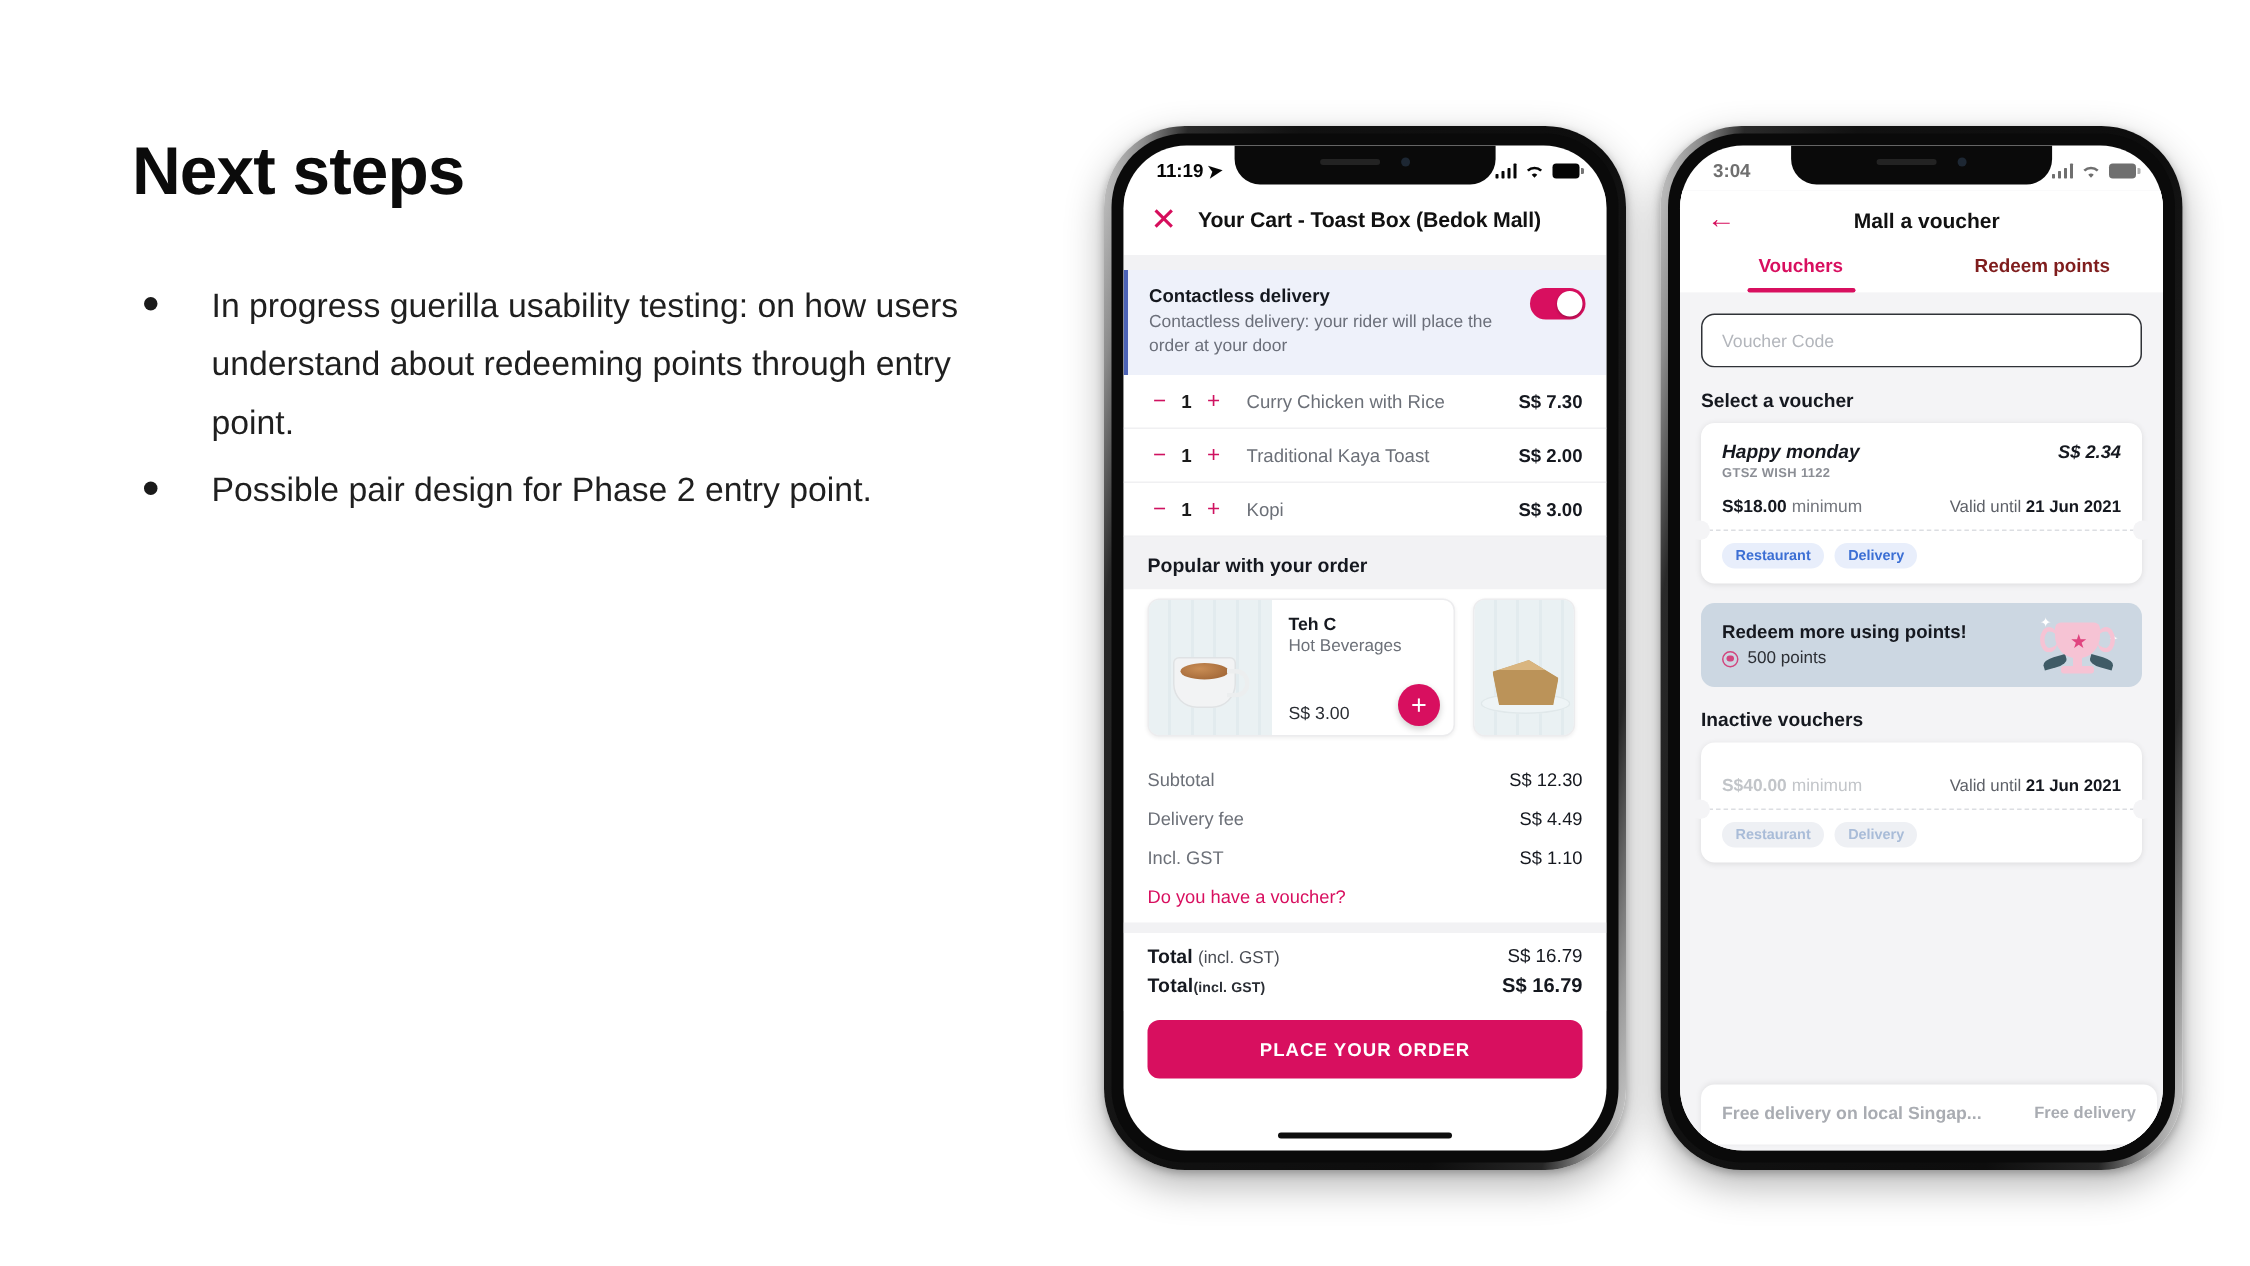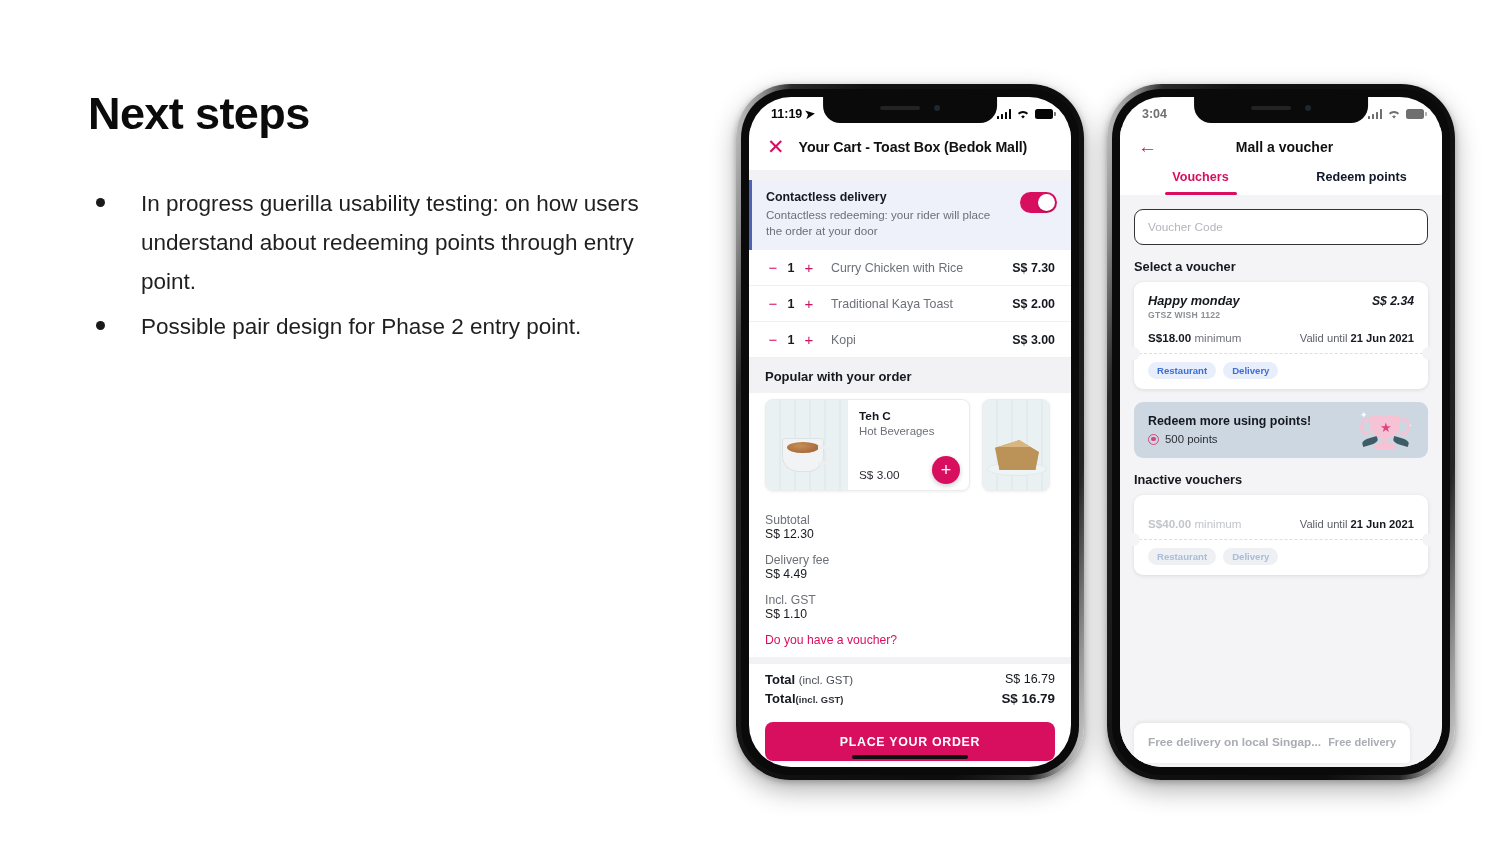--- a/index.html
+++ b/index.html
@@ -157,21 +157,21 @@
   .prod-price { position: absolute; left: 11px; bottom: 8px; font-size: 11.8px; color: #2a2d33; }
   .add-fab {
     position: absolute; right: 9px; bottom: 6px; width: 28px; height: 28px;
     border-radius: 50%; background: #d80f5f; color: #fff;
     display: flex; align-items: center; justify-content: center;
     font-size: 18px; line-height: 1; font-weight: 400;
     box-shadow: 0 2px 5px rgba(0,0,0,.2);
   }
 
   .totals { background: #fff; padding: 6px 16px 0; }
-  .tot-row { display: flex; justify-content: space-between; padding: 6px 0; font-size: 12.2px; flex-direction: column; }
+  .tot-row { display: flex; justify-content: space-between; padding: 6px 0; font-size: 12.2px; }
   .tot-label { color: #6c7078; }
   .tot-val { color: #15181f; font-weight: 400; }
   .voucher-link { color: #d80f5f; font-size: 12.2px; padding: 6px 0 10px; }
   .tot-div { height: 7px; background: #f2f2f4; margin: 0 -16px; }
   .grand { display: flex; justify-content: space-between; align-items: flex-start; padding: 8px 0 2px; }
   .grand-label { font-size: 13px; font-weight: 700; color: #15181f; }
   .grand-label span { font-weight: 400; font-size: 11.4px; color: #4a4d54; }
   .grand-val { font-size: 12.5px; font-weight: 400; color: #15181f; }
   .grand2 { display: flex; justify-content: space-between; align-items: baseline; padding: 2px 0 10px; }
   .grand2-label { font-size: 13px; font-weight: 700; color: #15181f; }
@@ -188,21 +188,21 @@
     width: 116px; height: 4px; border-radius: 3px; background: #0f0f0f;
   }
 
   
   .v-header { display: flex; align-items: center; padding: 10px 18px 6px; }
   .back-arrow { color: #d60e5c; font-size: 19px; line-height: 1; }
   .v-title { flex: 1; text-align: center; font-size: 14px; font-weight: 700; color: #111; margin-left: -12px; }
   .tabs { display: flex; background: #fff; padding: 8px 0 0; }
   .tab { flex: 1; text-align: center; font-size: 12.6px; font-weight: 700; padding-bottom: 8px; }
   .tab.active { color: #d80f5f; }
-  .tab.idle { color: #0f172a; }
+  .tab.idle { color: #7f1d1d; }
   .tab-underline { height: 3px; background: #d80f5f; border-radius: 2px; width: 72px; margin: 0 auto; }
   .tab-underline.hidden { background: transparent; }
   .v-body { background: #f4f4f6; padding: 14px 14px 0; }
   .code-input {
     background: #fff; border: 1px solid #2f3237; border-radius: 9px;
     height: 36px; display: flex; align-items: center; padding: 0 13px;
     font-size: 11.8px; color: #b3b6bc;
   }
   .apply-btn {
     margin-top: 9px; height: 35px; border-radius: 9px; background: #c6c7ca;
@@ -280,21 +280,21 @@
   .tr-cup:before { left:-10px; border-right:none; }
   .tr-cup:after { right:-10px; border-left:none; }
   .tr-star { position: absolute; left: 22px; top: 13px; color: #e0447f; font-size: 13px; line-height:1; }
   .tr-stem { position:absolute; left: 24px; top: 30px; width: 6px; height: 7px; background: #f6c3d4; }
   .tr-base { position:absolute; left: 16px; top: 36px; width: 22px; height: 5px; background: #f6c3d4; border-radius: 2px; }
   .tr-leaf1 { position:absolute; left: 4px; top: 30px; width: 16px; height: 7px; background:#3f5b66; border-radius: 50% 0 50% 0; transform: rotate(-16deg); }
   .tr-leaf2 { position:absolute; right: 3px; top: 30px; width: 16px; height: 7px; background:#3f5b66; border-radius: 0 50% 0 50%; transform: rotate(16deg); }
   .sparkle { position:absolute; color:#fff; font-size: 9px; }
 
   .bottom-card {
-    position: absolute; left: 14px; right: 32px; bottom: 4px;
+    position: absolute; left: 14px; right: 4px; bottom: 4px;
     background: #fff; border-radius: 9px 9px 4px 4px;
     box-shadow: 0 -1px 4px rgba(0,0,0,.08);
     display: flex; align-items: center; justify-content: space-between;
     padding: 12px 14px 14px;
   }
   .bc-left { font-size: 11.8px; font-weight: 700; color: #a9acb2; }
   .bc-right { font-size: 11px; font-weight: 700; color: #a9acb2; }
 </style>
 </head>
 <body>
@@ -343,21 +343,21 @@
 
       <div class="scroll">
         <div class="cart-header">
           <span class="x-icon">✕</span>
           <span class="cart-title">Your Cart - Toast Box (Bedok Mall)</span>
         </div>
         <div class="gap-band"></div>
 
         <div class="contactless">
           <div class="cl-title">Contactless delivery</div>
-          <div class="cl-sub">Contactless redeeming: your rider will place the order at your door</div>
+          <div class="cl-sub">Contactless delivery: your rider will place the order at your door</div>
           <div class="toggle"></div>
         </div>
 
         <div>
           <div class="item-row">
             <span class="minus">−</span>
             <span class="qty">1</span>
             <span class="plus">+</span>
             <span class="item-name">Curry Chicken with Rice</span>
             <span class="item-price">S$ 7.30</span>

